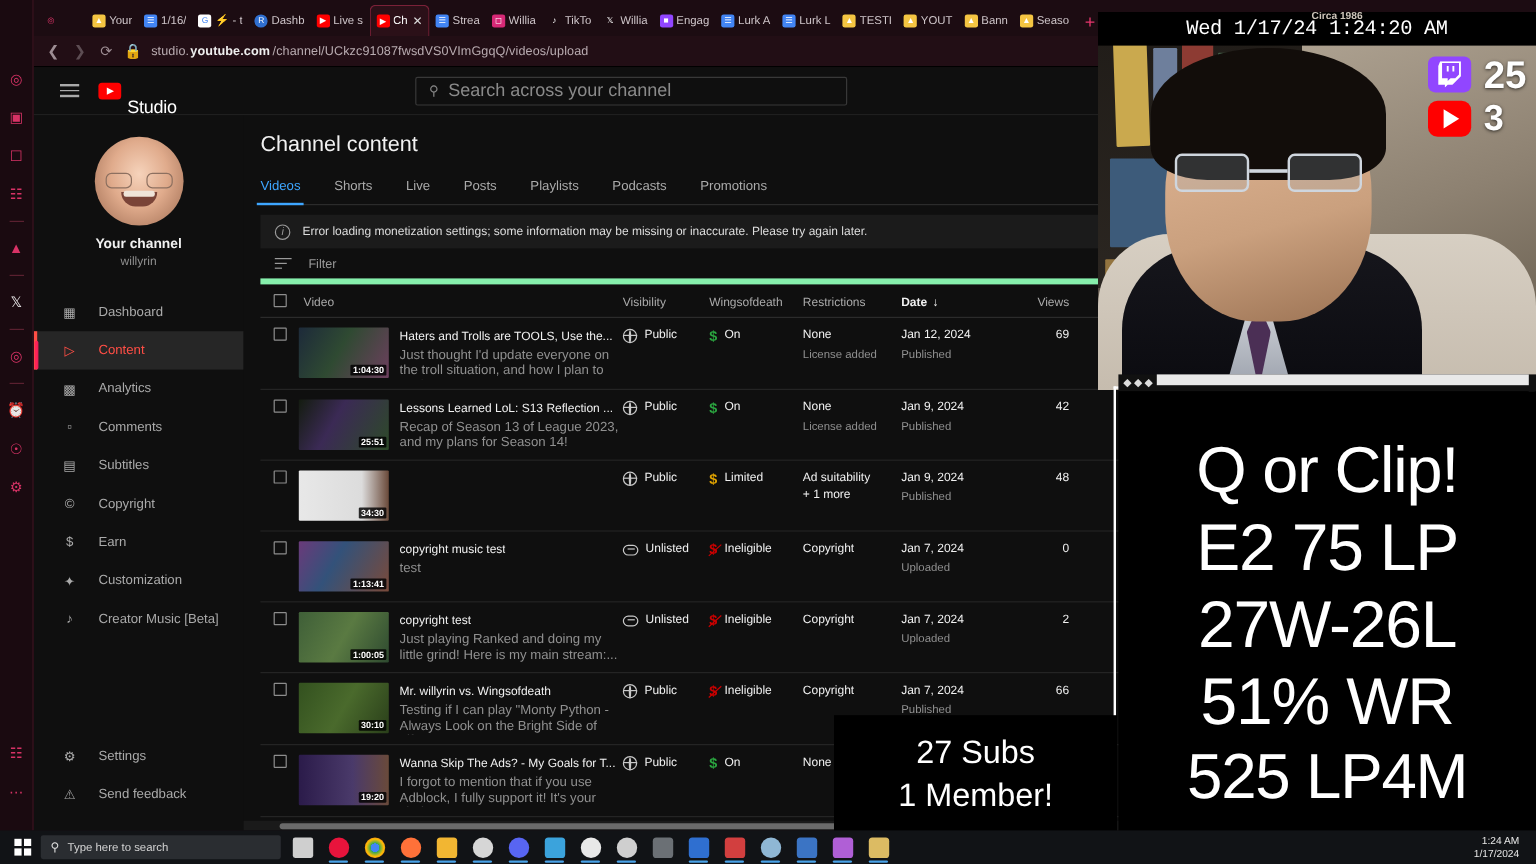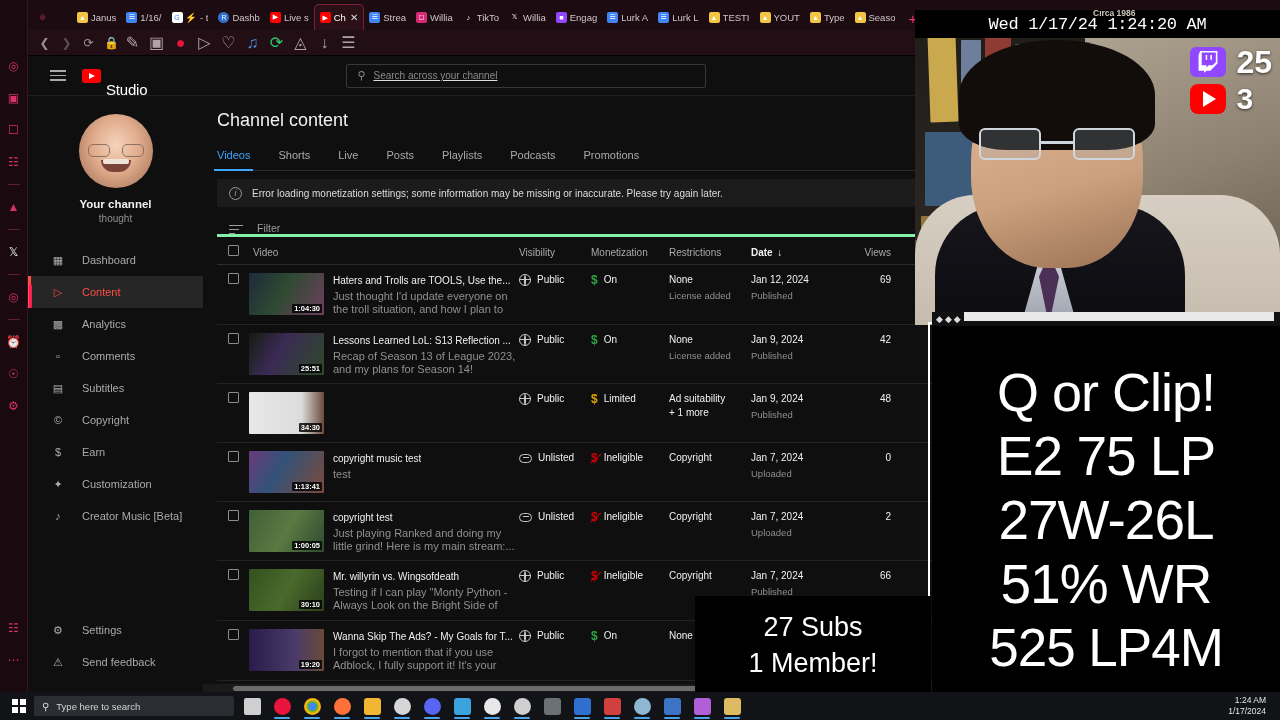--- a/index.html
+++ b/index.html
@@ -86,21 +86,21 @@
   }
   .studio-logo .play::after { content:''; border-left: 6px solid #fff; border-top: 3.5px solid transparent; border-bottom: 3.5px solid transparent; margin-left:1px;}
   .studio-logo .txt { color: #fff; font-size: 15px; letter-spacing: -.2px; margin-top: 28px; }
   .yt-search {
     width: 360px; height: 24px; margin: 0 auto; border: 1px solid #383838; border-radius: 2px;
     display: flex; align-items: center; gap: 8px; padding: 0 10px; background: transparent;
   }
   .yt-search .mag { color: #888; font-size: 11px; }
   .yt-search input {
     background: transparent; border: none; outline: none; color: #ddd;
-    font-size: 10px; width: 100%; font-family: "Liberation Sans", sans-serif; text-decoration: underline;
+    font-size: 15px; width: 100%; font-family: "Liberation Sans", sans-serif;
   }
   .yt-search input::placeholder { color: #8a8a8a; }
   .yt-top-right { display: flex; align-items: center; gap: 14px; margin-left: auto; }
   .yt-top-right .ti { color: #bdbdbd; width: 15px; height: 15px; display:flex;align-items:center;justify-content:center;}
   .create-btn {
     display: flex; align-items: center; gap: 6px; border: 1px solid #4a4a4a;
     border-radius: 2px; padding: 4px 10px; color: #fff; font-size: 10.5px; font-weight: 600;
   }
   .create-btn .plusbox { width: 13px; height: 11px; border: 1.5px solid #ff4e45; border-radius: 2px;
     display:flex;align-items:center;justify-content:center; color:#ff4e45; font-size:9px; line-height:1;}
@@ -144,22 +144,22 @@
   .ctab { color: #aaa; font-size: 11px; padding-bottom: 9px; position: relative; }
   .ctab.active { color: #3ea6ff; }
   .ctab.active::after { content:''; position:absolute; left:-3px; right:-3px; bottom:-1px; height:2px; background:#3ea6ff; }
   .err-bar {
     height: 28px; background: #1b1b1b; display: flex; align-items: center; gap: 10px;
     padding-left: 12px; margin-top: 8px; margin-right: 0;
   }
   .err-bar .info-ic { width: 13px; height: 13px; border: 1px solid #9a9a9a; border-radius: 50%;
     color: #9a9a9a; font-size: 9px; display:flex;align-items:center;justify-content:center; font-style: italic;}
   .err-bar .msg { color: #ddd; font-size: 10px; }
-  .filter-row { height: 30px; display: flex; align-items: flex-end; gap: 14px; padding-left: 12px;
-    border-bottom: 3px solid #86efac; }
+  .filter-row { height: 30px; display: flex; align-items: center; gap: 14px; padding-left: 12px;
+    border-bottom: 5px solid #86efac; }
   .filter-row .f-ic { display:flex; flex-direction:column; gap:2.5px; width:14px; }
   .filter-row .f-ic i { height:1.5px; background:#9a9a9a; display:block; }
   .filter-row .f-ic i:nth-child(1){width:14px;} .filter-row .f-ic i:nth-child(2){width:10px;} .filter-row .f-ic i:nth-child(3){width:6px;}
   .filter-row .fp { color: #9a9a9a; font-size: 10.5px; }
 
   
   .tbl { width: 100%; }
   .th-row, .tr-row { display: flex; align-items: flex-start; }
   .th-row { height: 28px; align-items: center; border-bottom: 1px solid #2b2b2b; }
   .c-chk { flex: 0 0 32px; display: flex; justify-content: center; padding-top: 0; }
@@ -337,21 +337,21 @@
   </div>
 
   <div class="browser">
 
     <div class="tabstrip">
       <div class="tab">
         <span class="fav" style="color:#e8366d">◎</span>
       </div>
       <div class="tab">
         <span class="fav" style="background:#f4c542">▲</span>
-        <span class="tab-label">Janus</span>
+        <span class="tab-label">Your</span>
       </div>
       <div class="tab">
         <span class="fav" style="background:#4285f4">☰</span>
         <span class="tab-label">1/16/</span>
       </div>
       <div class="tab">
         <span class="fav" style="background:#fff;color:#4285f4">G</span>
         <span class="tab-label">⚡ - t</span>
       </div>
       <div class="tab">
@@ -398,40 +398,45 @@
       <div class="tab">
         <span class="fav" style="background:#f4c542">▲</span>
         <span class="tab-label">TESTI</span>
       </div>
       <div class="tab">
         <span class="fav" style="background:#f4c542">▲</span>
         <span class="tab-label">YOUT</span>
       </div>
       <div class="tab">
         <span class="fav" style="background:#f4c542">▲</span>
-        <span class="tab-label">Type</span>
+        <span class="tab-label">Bann</span>
       </div>
       <div class="tab">
         <span class="fav" style="background:#f4c542">▲</span>
         <span class="tab-label">Seaso</span>
       </div>
       <div class="newtab">+</div>
       <div class="wincontrols">
         <span style="color:#e8366d">⚲</span>
         <span>—</span>
         <span>☐</span>
         <span class="close">✕</span>
       </div>
     </div>
 
     <div class="addrbar">
       <span class="nav-ico">❮</span>
       <span class="nav-ico dim">❯</span>
       <span class="nav-ico">⟳</span>
       <span class="nav-ico">🔒</span>
+      <div class="url-wrap">
+        <span class="url-text">studio.</span>
+        <span class="url-text" style="margin-left:-6px"><b>youtube.com</b></span>
+        <span class="url-text" style="margin-left:-5px">/channel/UCkzc91087fwsdVS0VImGgqQ/videos/upload</span>
+      </div>
       <div class="addr-actions">
         <span class="ai">✎</span>
         <span class="ai">▣</span>
         <span class="ai" style="color:#e8143c">●</span>
         <span class="ai">▷</span>
         <span class="ai">♡</span>
         <span class="ai" style="color:#4a90e2">♫</span>
         <span class="ai" style="color:#2ecc71">⟳</span>
         <span class="ai">◬</span>
         <span class="ai">↓</span>
@@ -470,21 +475,21 @@
 
         <div class="yt-side">
           <div class="chan-block">
             <div class="chan-avatar">
               <span class="g1"></span>
                 <span class="g2"></span>
               <span class="mouth"></span>
                 <span class="teeth"></span>
             </div>
             <div class="chan-name">Your channel</div>
-            <div class="chan-handle">thought</div>
+            <div class="chan-handle">willyrin</div>
           </div>
           <div class="side-items">
             <div class="side-item">
               <span class="si-ic">▦</span>
               <span>Dashboard</span>
             </div>
             <div class="side-item active">
               <span class="si-ic">▷</span>
               <span>Content</span>
             </div>
@@ -557,21 +562,21 @@
             <span class="fp">Filter</span>
           </div>
 
           <div class="tbl">
             <div class="th-row">
               <div class="c-chk">
                   <span class="chkbox"></span>
                 </div>
               <div class="c-vid"><span class="hl">Video</span></div>
               <div class="c-vis"><span class="hl">Visibility</span></div>
-              <div class="c-mon"><span class="hl">Monetization</span></div>
+              <div class="c-mon"><span class="hl">Wingsofdeath</span></div>
               <div class="c-res"><span class="hl">Restrictions</span></div>
               <div class="c-date">
                 <span class="hl sorted">Date</span>
                 <span class="hl sorted">↓</span>
               </div>
               <div class="c-views"><span class="hl">Views</span></div>
               <div class="c-com"><span class="hl">Com</span></div>
             </div>
 
             <div class="tr-row">

